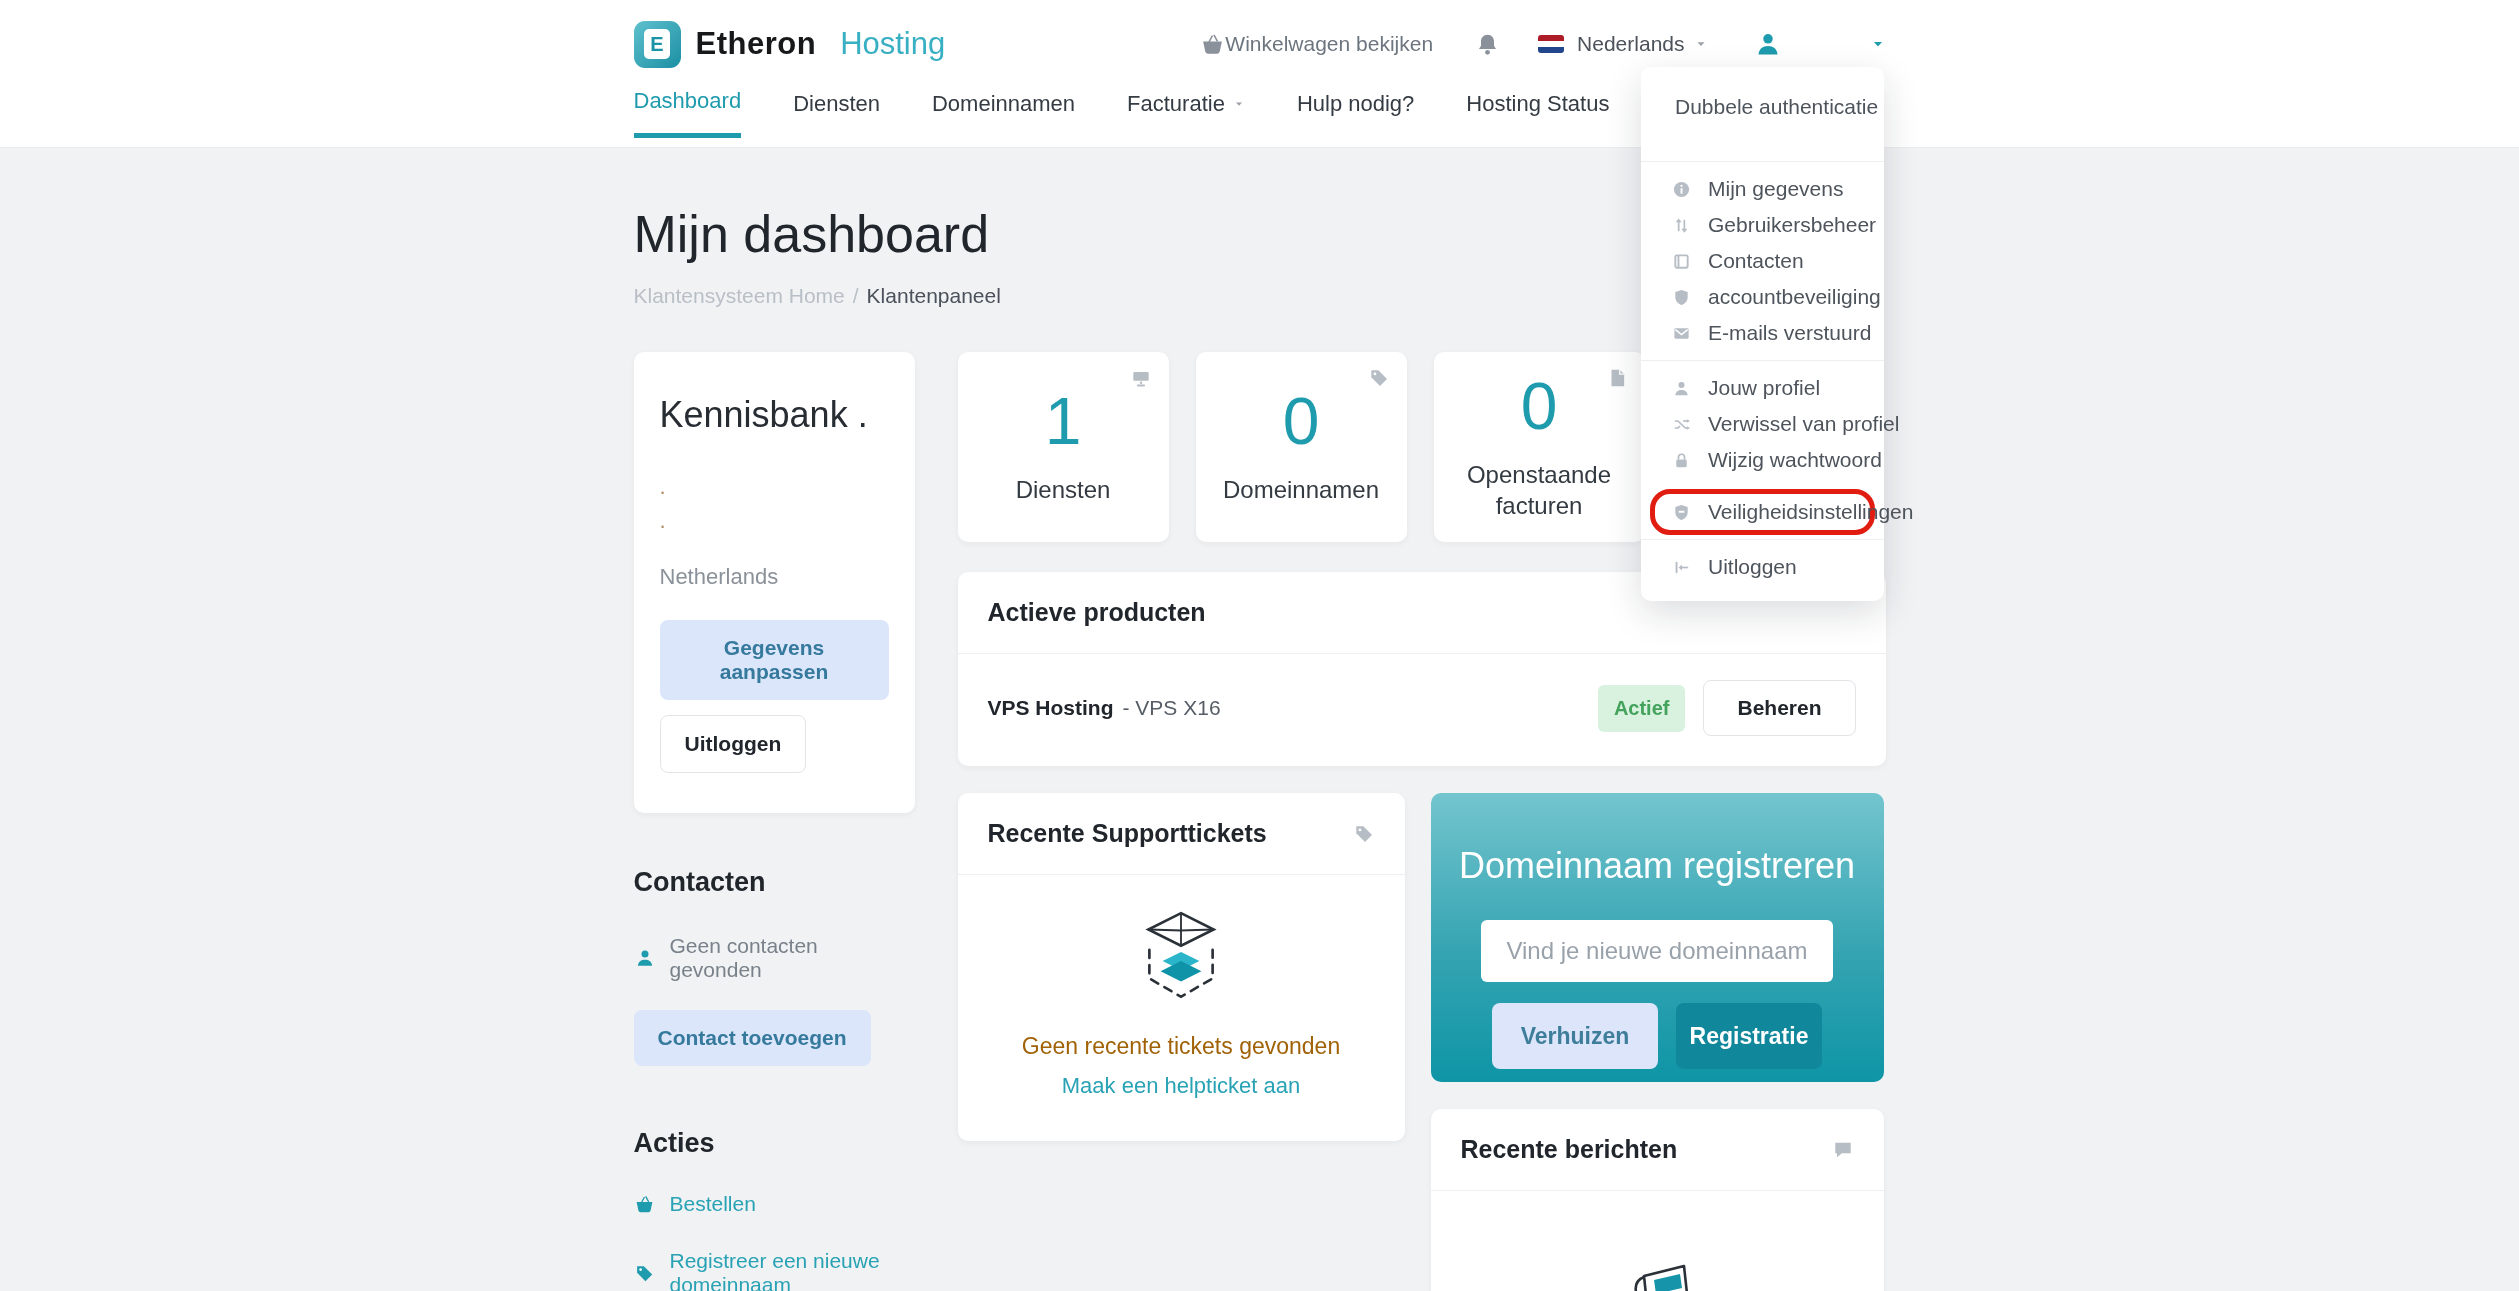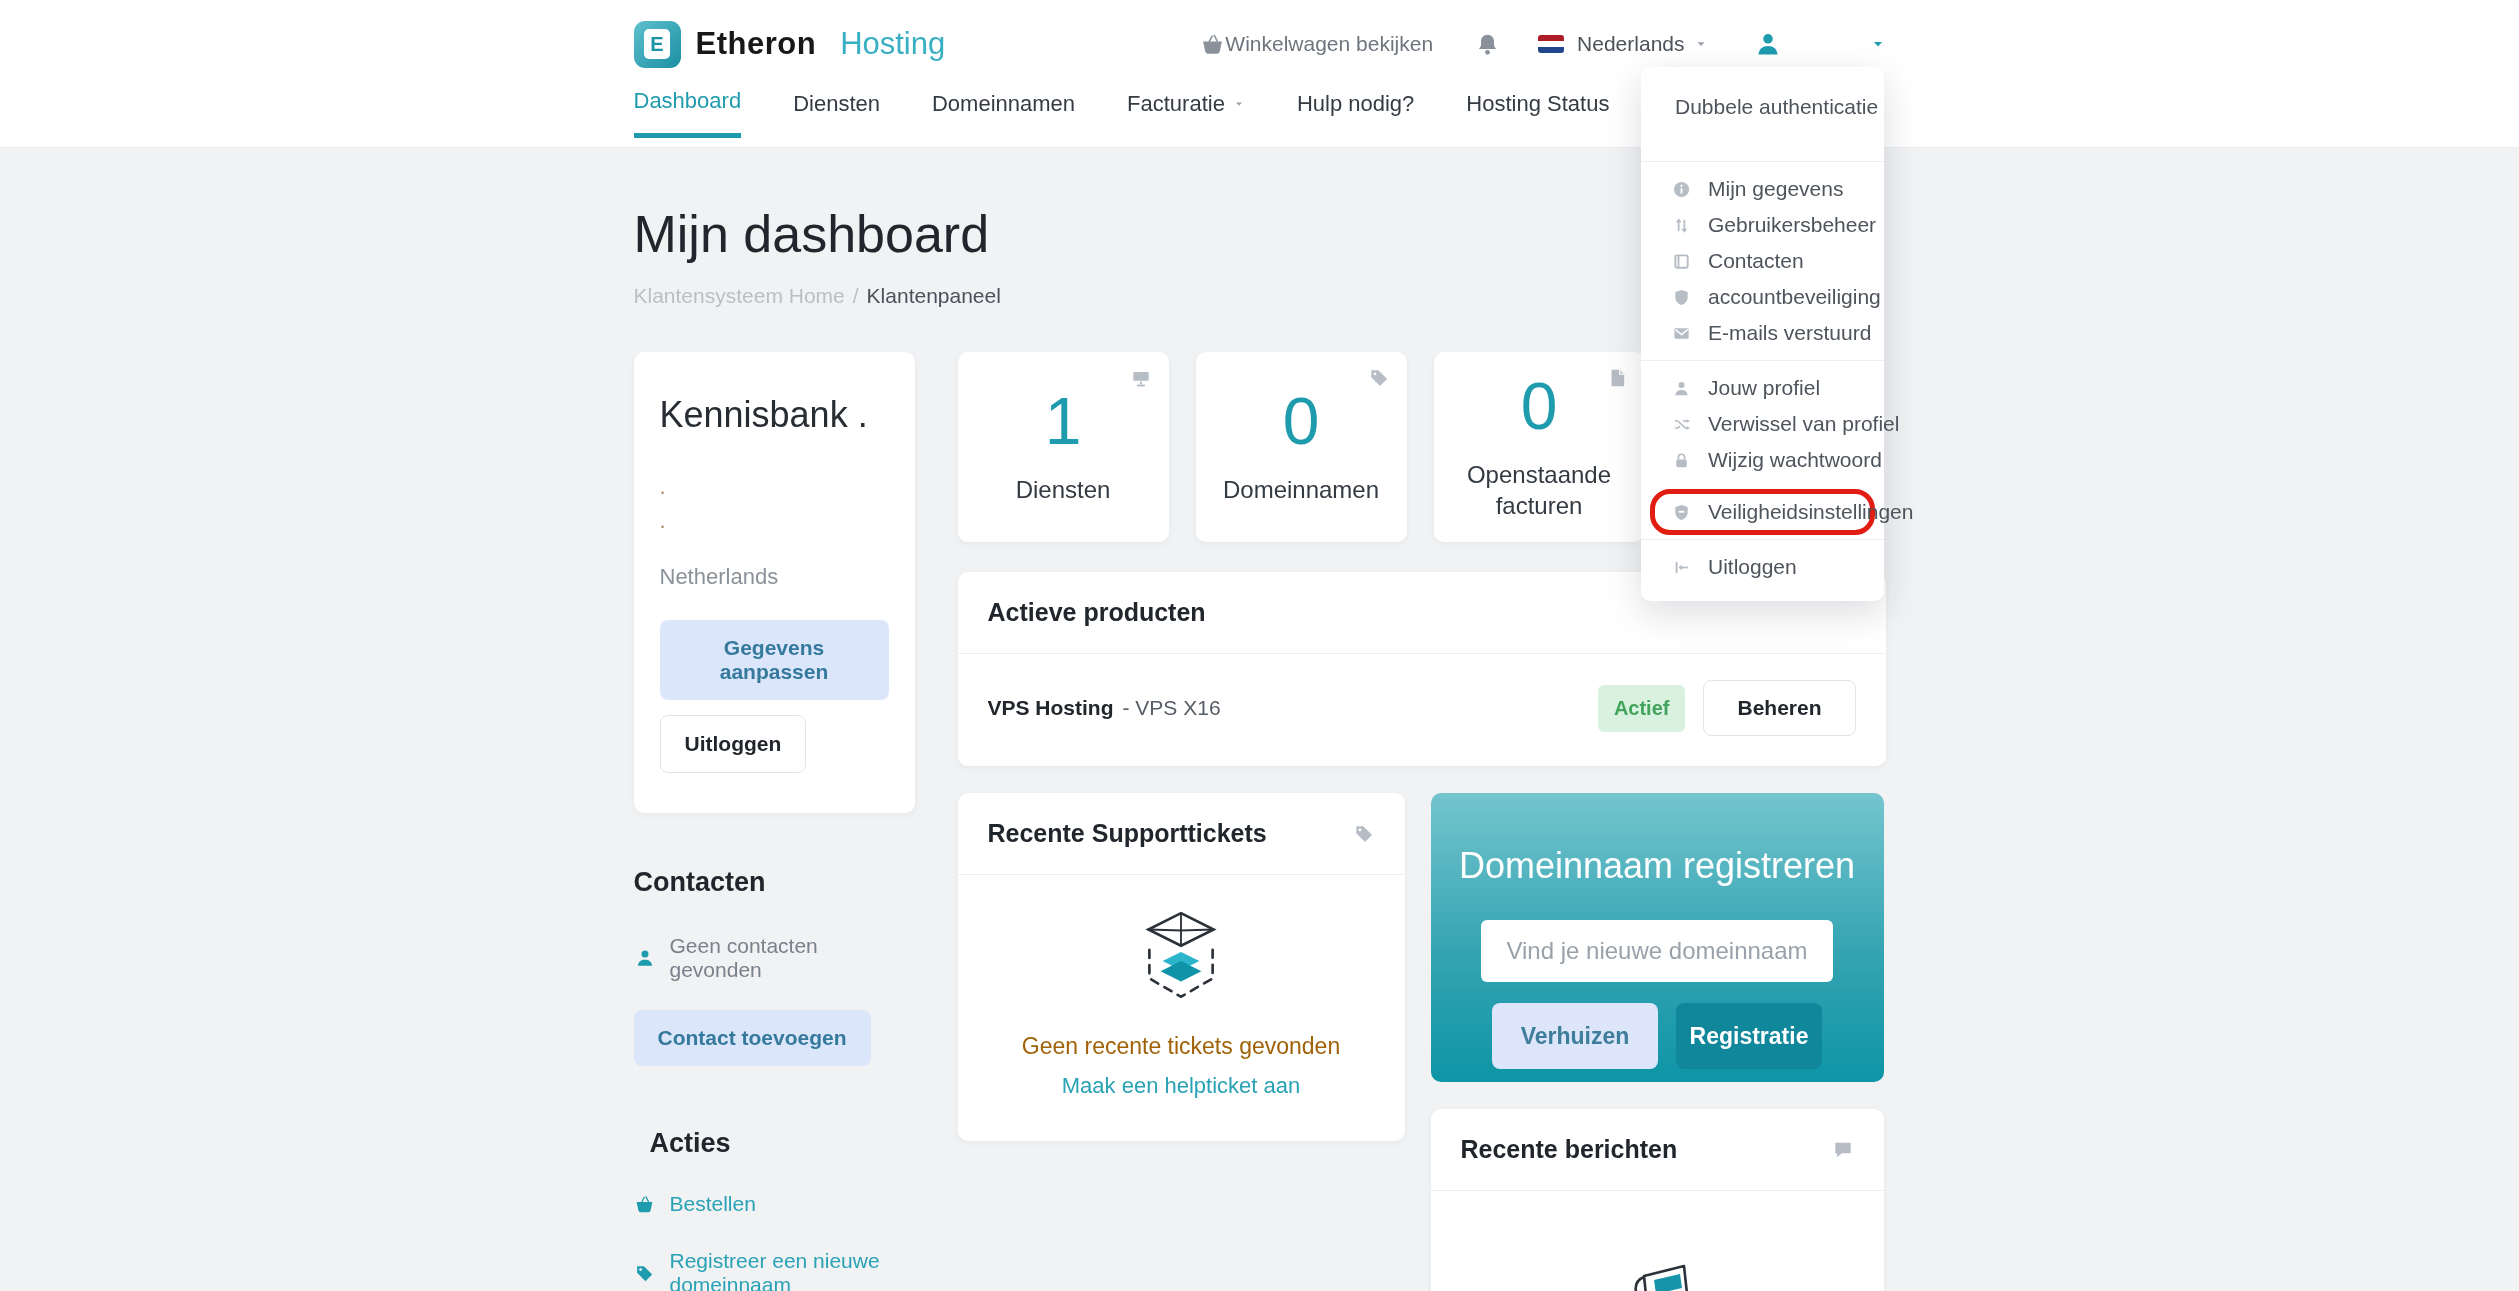--- a/index.html
+++ b/index.html
@@ -61,21 +61,21 @@
   .btn-outline { background:#fff; border:1px solid #e2e4e8; color:#21262c; }
   .profile .btn-light { margin-top:30px; }
   .profile .btn-outline { margin-top:15px; }
 
   .side-h { font-size:27px; font-weight:bold; color:#21262c; }
   .contacts-h { margin-top:54px; }
   .contact-empty { display:flex; align-items:center; gap:14px; margin-top:36px;
                    color:#79818a; font-size:21px; }
   .contact-empty .ic { color:#1f9bae; }
   .contacts .btn-light { margin-top:28px; }
-  .actions-h { margin-top:62px;margin-left:16px; }
+  .actions-h { margin-top:62px; }
   .action-link { display:flex; align-items:center; gap:15px; margin-top:33px;
                  color:#28a2b4; font-size:21px; cursor:pointer; }
   .action-link .ic { color:#1f9bae; }
 
   
   .stats { display:flex; gap:27px; }
   .stat { width:211px; height:190px; position:relative; display:flex; flex-direction:column;
           align-items:center; justify-content:center; }
   .stat .num { font-size:66px; color:#1f9bae; line-height:1; }
   .stat .lbl { font-size:24px; color:#333a41; margin-top:20px; text-align:center; line-height:1.3; padding:0 10px; }

